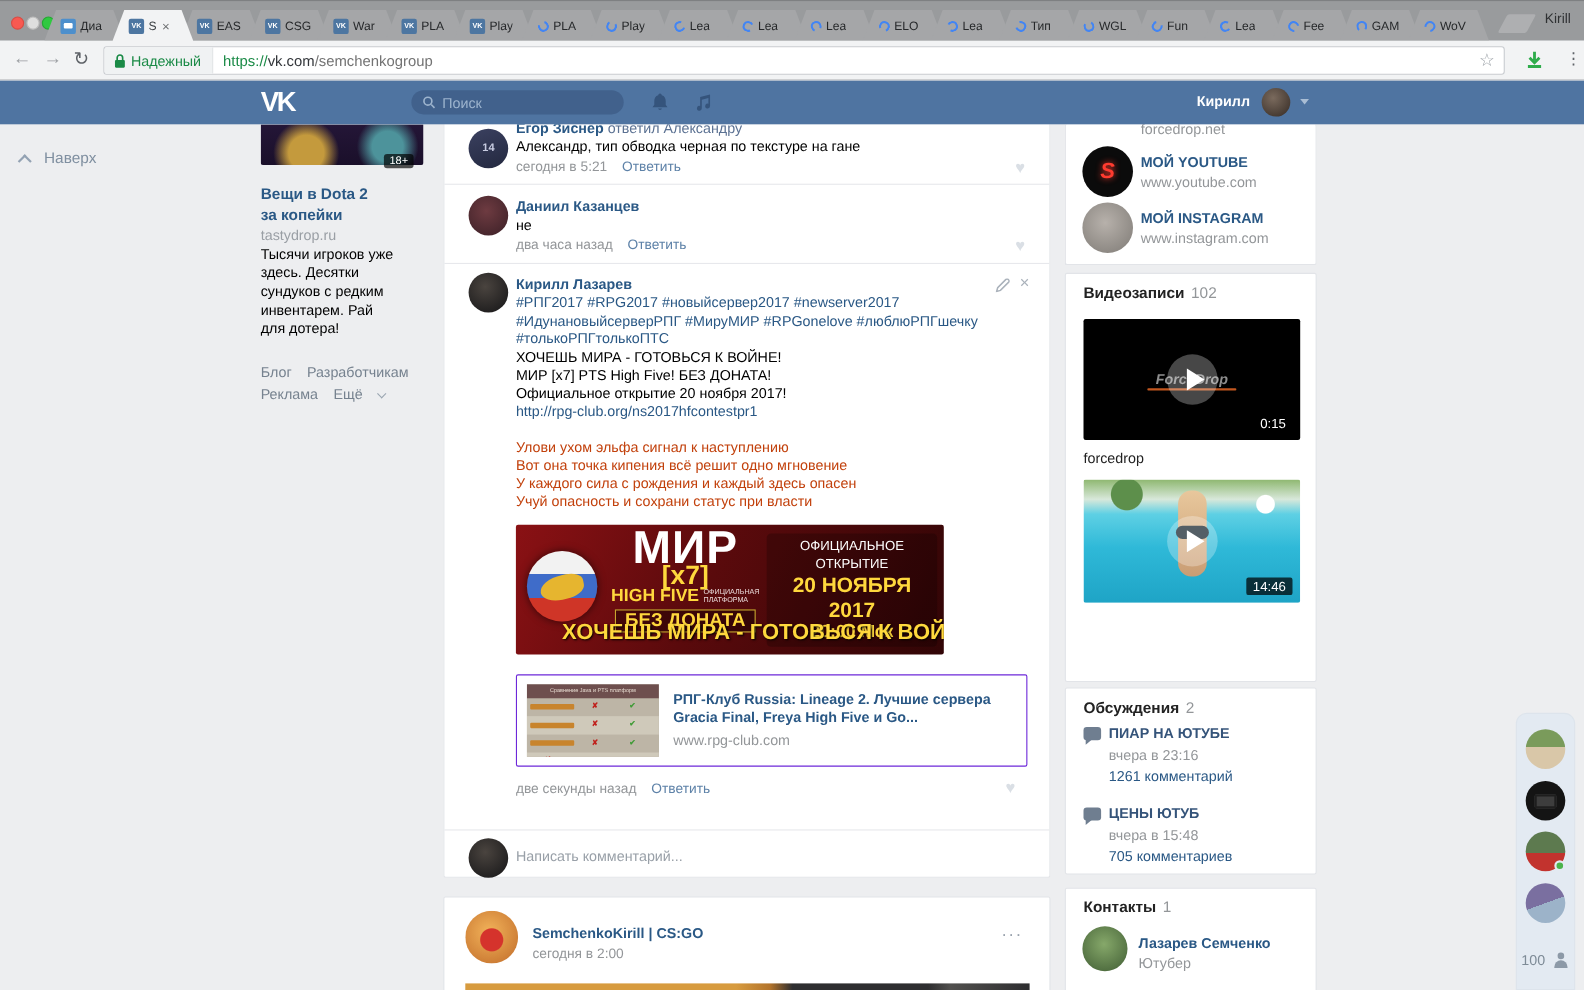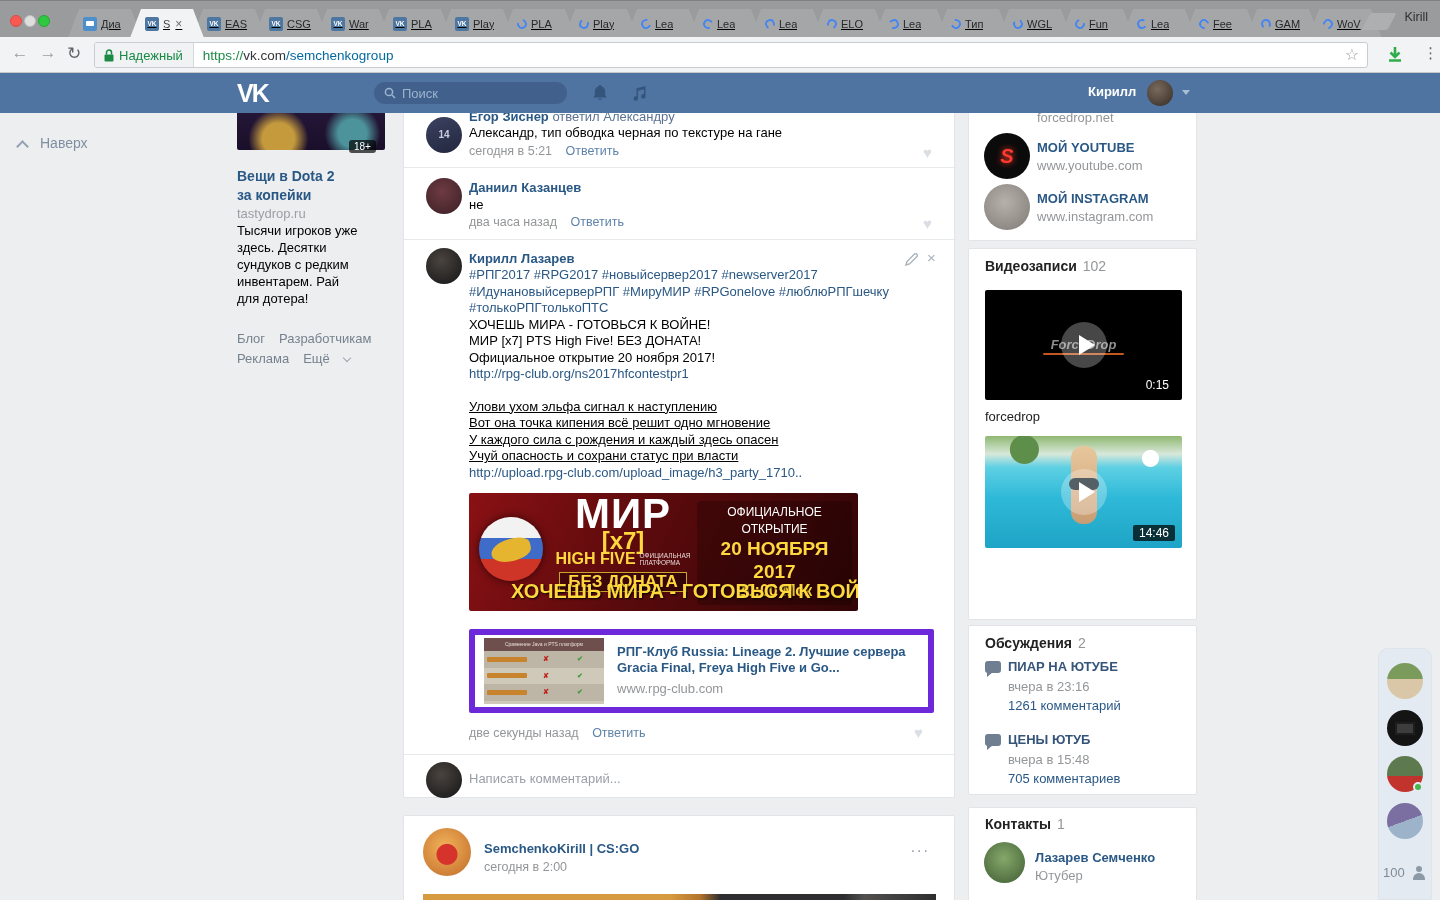--- a/index.html
+++ b/index.html
@@ -8,21 +8,21 @@
 
   
   .chrome { position:absolute; top:0; left:0; width:1440px; height:73px; z-index:30; }
   .tabbar { position:absolute; top:0; left:0; width:1440px; height:37px; background:#999b9d;
             border-top:1px solid #7e8082; }
   .traffic { position:absolute; top:14px; left:10px; width:60px; height:12px; }
   .tl { position:absolute; width:12px; height:12px; border-radius:50%; top:0; }
   .tl.red   { left:0;  background:#f85951; border:1px solid #d94c44; }
   .tl.gray  { left:14px; background:#dedede; border:1px solid #bdbdbd; }
   .tl.green { left:28px; background:#2fc940; border:1px solid #23a933; }
-  .tabs { position:absolute; left:68px; top:8px; height:29px; display:flex;text-decoration:underline; }
+  .tabs { position:absolute; left:40px; top:8px; height:29px; display:flex; }
   .tab { position:relative; width:74px; height:29px; margin-right:-12px; flex:none;
          clip-path:polygon(0 100%, 11px 0, 63px 0, 74px 100%);
          background:#a5a6a8; display:flex; align-items:center; padding-left:15px; gap:4px; }
   .tab.active { background:#f2f3f4; z-index:3; }
   .tlabel { font-size:11px; color:#26282a; white-space:nowrap; overflow:hidden; max-width:30px; }
   .tab.active .tlabel { color:#3c4043; max-width:22px; }
   .tclose { font-size:12px; color:#6a6c6e; margin-left:1px; }
   .fav { flex:none; display:inline-block; }
   .fav.vk { width:14px; height:14px; background:#4d76a1; border-radius:2px; color:#fff;
             font-size:6.5px; font-weight:bold; text-align:center; line-height:14px; }
@@ -40,21 +40,21 @@
   .navbtn { position:absolute; top:6px; font-size:17px; color:#9a9da1; width:24px; text-align:center; }
   .navbtn.reload { color:#5f6368; }
   .urlbox { position:absolute; left:94px; right:72px; top:5px; height:26px; background:#fff;
             border:1px solid #c9ccd0; border-radius:3px; display:flex; align-items:center; }
   .secchip { display:flex; align-items:center; gap:5px; background:#f0f2f3; height:24px;
              padding:0 10px 0 9px; border-right:1px solid #d7dadd; border-radius:2px 0 0 2px; }
   .sectext { color:#1a8a46; font-size:13px; }
   .urltext { font-size:13.5px; margin-left:9px; white-space:nowrap; }
   .u-scheme { color:#1a8a46; }
   .u-host { color:#33363a; }
-  .u-path { color:#0369a1; }
+  .u-path { color:#737373; }
   .star { position:absolute; right:8px; top:2px; font-size:16px; color:#9aa0a6; }
   .dl-icon { position:absolute; left:1386px; top:9px; }
   .dots-menu { position:absolute; left:1423px; top:7px; font-size:15px; color:#5f6368; }
 
   
   .vkheader { position:absolute; top:73px; left:0; width:1440px; height:40px; background:#4f74a1; z-index:20; }
   .vklogo { position:absolute; left:237px; top:6px; color:#fff; font-size:25px; font-weight:800;
             letter-spacing:-2px; }
   .vksearch { position:absolute; left:374px; top:9px; width:193px; height:22px; background:#41618c;
               border-radius:11px; display:flex; align-items:center; padding-left:10px; gap:6px; }
@@ -108,21 +108,21 @@
   .cmeta .reply { color:#5e82a8; margin-left:10px; }
   .heart { position:absolute; font-size:15px; color:#dadfe5; }
   .divider { position:absolute; left:0; right:0; border-top:1px solid #e7e8ec; }
   .edit-ic { position:absolute; }
   .close-x { position:absolute; color:#a9b1ba; font-size:15px; line-height:12px; }
 
   .c3content { position:absolute; left:65px; top:155px; width:467px; font-size:13px; line-height:16.5px; }
   .hashtags { color:#2a5885; }
   .pbody { white-space:pre-line; color:#000; }
   .plink { color:#2a5885; display:block; }
-  .verse { white-space:pre-line; color:#000000; margin-top:16px;text-decoration:underline; }
+  .verse { white-space:pre-line; color:#c2410c; margin-top:16px; }
 
   .banner { margin-top:12px; width:389px; height:118px; position:relative; border-radius:2px;
             overflow:hidden; color:#fff;
             background:linear-gradient(115deg,#8a1114 0%,#5a0a0c 45%,#310506 100%); }
   .b-globe { position:absolute; left:10px; top:24px; width:64px; height:64px; border-radius:50%;
              background:linear-gradient(180deg,#f2f2f2 0 33%,#3f6cc9 33% 66%,#cf3527 66% 100%);
              box-shadow:0 0 8px rgba(0,0,0,.6); }
   .b-globe::after { content:""; position:absolute; left:12px; top:22px; width:40px; height:22px;
              background:#e6b52f; border-radius:60% 40% 50% 50%; transform:rotate(-12deg); }
   .b-mid { position:absolute; left:84px; top:4px; width:140px; text-align:center; }
@@ -135,21 +135,21 @@
   .b-badge { display:inline-block; margin-top:4px; color:#ffd83d; font-size:17px; font-weight:800;
              border:1px solid #caa52e; background:rgba(0,0,0,.35); padding:1px 8px; }
   .b-right { position:absolute; left:228px; top:8px; width:155px; text-align:center;
              background:rgba(0,0,0,.22); border-radius:4px; padding:3px 0 5px; }
   .b-r1 { font-size:12px; font-weight:400; }
   .b-r2 { color:#ffd83d; font-size:19px; font-weight:800; line-height:23px; }
   .b-r3 { color:#ffd83d; font-size:16px; font-weight:800; }
   .b-bottom { position:absolute; left:0; right:0; top:90px; text-align:center; color:#ffd83d;
               font-size:20px; font-weight:800; text-shadow:1px 1px 2px #000; white-space:nowrap;margin-left:42px; }
 
-  .preview { margin-top:18px; width:465px; height:84px; border:6px solid #6d28d9; border-radius:2px;
+  .preview { margin-top:18px; width:465px; height:84px; border:1px solid #6d28d9; border-radius:2px;
              display:flex; align-items:center; }
   .pv-thumb { flex:none; width:120px; height:66px; margin:0 13px 0 9px; background:#b5ac9e;
               overflow:hidden; display:flex; flex-direction:column; }
   .pv-head { height:13px; background:#6e4f4e; color:#e8ddd2; font-size:5px; text-align:center;
              line-height:13px; white-space:nowrap; }
   .pv-row { flex:1; display:flex; align-items:center; font-size:7px; }
   .pv-row:nth-child(odd) { background:#cfc9ba; }
   .pv-row:nth-child(even) { background:#bdb5a6; }
   .pv-lbl { width:40px; height:5px; margin-left:3px; background:#c8842d; border-radius:1px; }
   .pv-x { width:38px; text-align:center; color:#c0201c; font-weight:bold; }
@@ -445,21 +445,20 @@
     <div class="c3content">
       <span class="hashtags">#РПГ2017 #RPG2017 #новыйсервер2017 #newserver2017 #ИдунановыйсерверРПГ #МируМИР #RPGonelove #люблюРПГшечку #толькоРПГтолькоПТС</span>
       <div class="pbody">ХОЧЕШЬ МИРА - ГОТОВЬСЯ К ВОЙНЕ!
 МИР [x7] PTS High Five! БЕЗ ДОНАТА!
 Официальное открытие 20 ноября 2017!</div>
       <a class="plink">http://rpg-club.org/ns2017hfcontestpr1</a>
       <div class="verse">Улови ухом эльфа сигнал к наступлению
 Вот она точка кипения всё решит одно мгновение
 У каждого сила с рождения и каждый здесь опасен
 Учуй опасность и сохрани статус при власти</div>
-      <a class="plink">http://upload.rpg-club.com/upload_image/h3_party_1710..</a>
 
       
       <div class="banner">
         <div class="b-globe"></div>
         <div class="b-mid">
           <div><span class="b-mir">МИР</span>
                <span class="b-x7">[x7]</span></div>
           <div class="b-hf-row">
             <span class="b-hf">HIGH FIVE</span>
             <span class="b-plat">официальная

